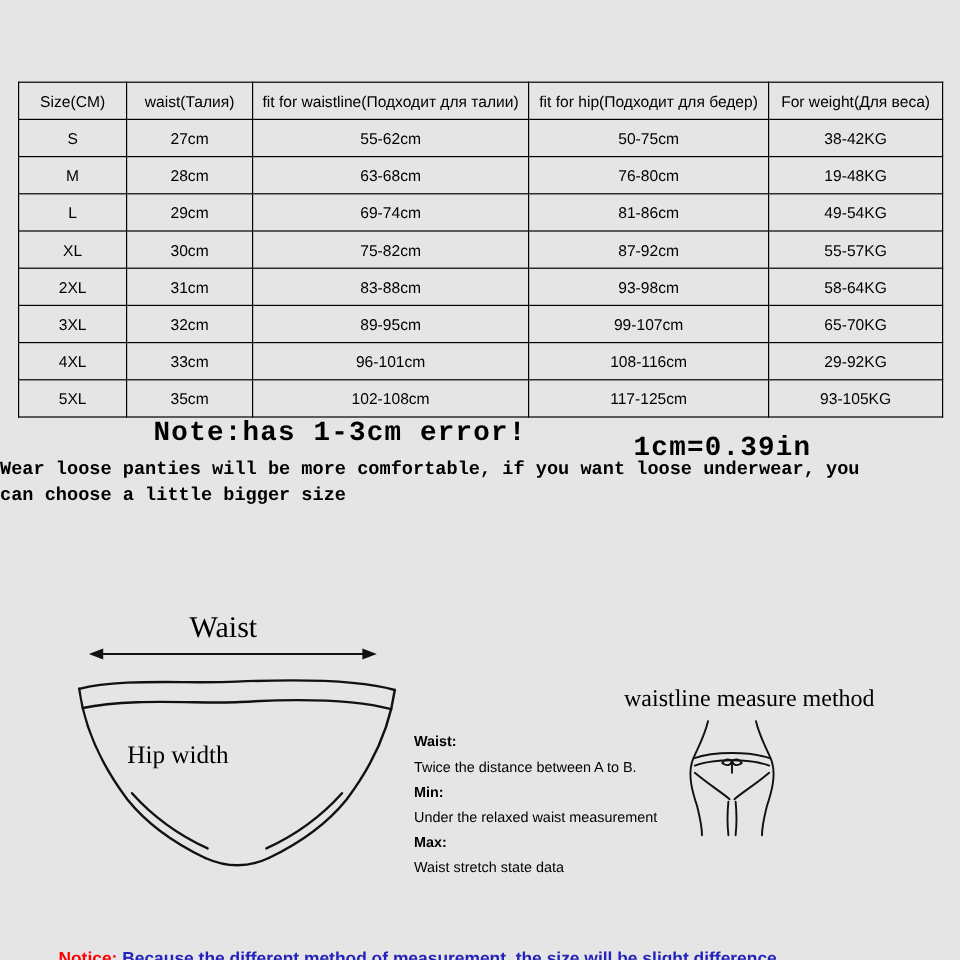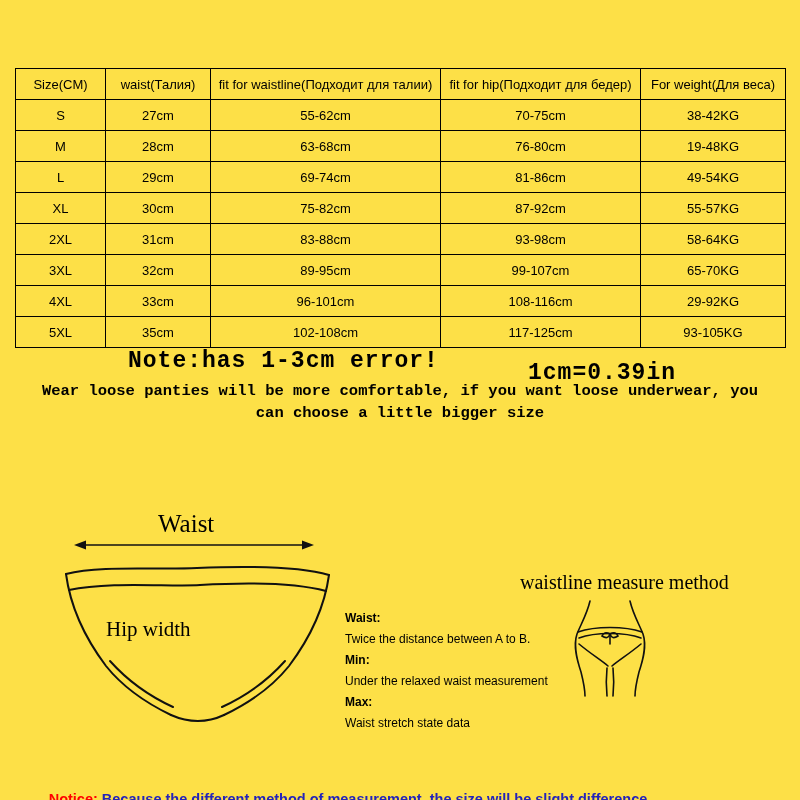--- a/index.html
+++ b/index.html
@@ -1,21 +1,21 @@
 <!DOCTYPE html>
 <html><head>
 <meta charset="utf-8">
 <style>
   * { margin: 0; padding: 0; box-sizing: border-box; }
   html, body { background: #fff; }
   .page {
     position: relative;
     width: 800px;
     height: 800px;
-    background: #fde047;
+    background: #e5e5e5;
     font-family: "Liberation Sans", sans-serif;
     color: #000;
     overflow: hidden;
     text-decoration: underline;
   }
 
   
   .size-table {
     position: absolute;
     left: 15px; top: 68px;
@@ -44,21 +44,21 @@
     font-family: "Liberation Mono", monospace;
     font-weight: bold; font-size: 23px; letter-spacing: 1px;
   }
   .conversion-note {
     position: absolute; left: 528px; top: 348px;
     font-family: "Liberation Mono", monospace;
     font-weight: bold; font-size: 23px; letter-spacing: 1px; margin-top: 12px;
   }
   .advice {
     position: absolute; left: 0; top: 380px; width: 800px;
-    text-align: center;
+    text-align: left;
     font-family: "Liberation Mono", monospace;
     font-weight: bold; font-size: 15.5px; line-height: 22px;
   }
 
   
   .waist-label {
     position: absolute; left: 158px; top: 510px;
     font-family: "Liberation Serif", serif;
     font-size: 25px;
   }
@@ -112,21 +112,21 @@
           <th>fit for waistline(Подходит для талии)</th>
           <th>fit for hip(Подходит для бедер)</th>
           <th>For weight(Для веса)</th>
         </tr>
     </thead>
     <tbody>
         <tr>
           <td>S</td>
           <td>27cm</td>
           <td>55-62cm</td>
-          <td>70-75cm</td>
+          <td>50-75cm</td>
           <td>38-42KG</td>
         </tr>
         <tr>
           <td>M</td>
           <td>28cm</td>
           <td>63-68cm</td>
           <td>76-80cm</td>
           <td>19-48KG</td>
         </tr>
         <tr>

